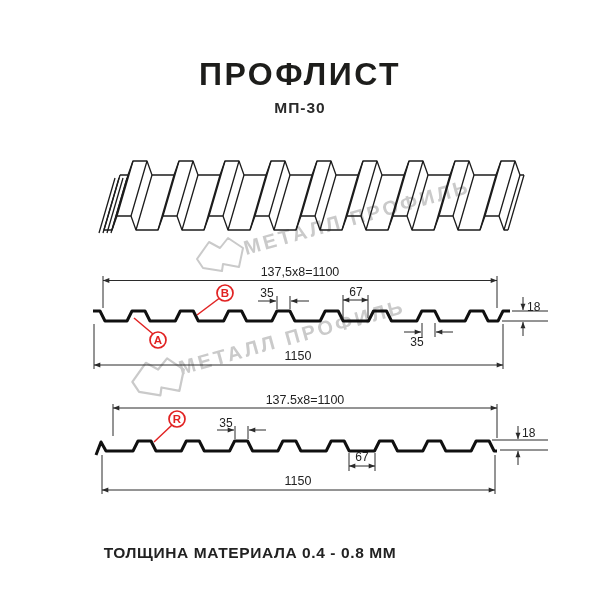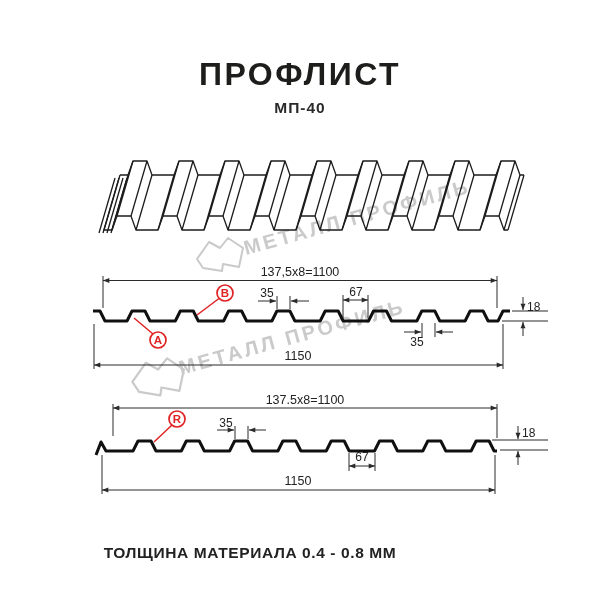--- a/index.html
+++ b/index.html
@@ -23,21 +23,21 @@
   .wmtxt{font-family:"Liberation Sans",sans-serif;font-size:20px;font-weight:700;
          letter-spacing:3px;fill:#cacaca;}
 </style>
 </head>
 <body>
 
 <div class="page">
 
   <div class="hdr">
     <div class="title">ПРОФЛИСТ</div>
-    <div class="subtitle">МП-40</div>
+    <div class="subtitle">МП-30</div>
   </div>
 
   <svg class="draw" width="600" height="600" viewBox="0 0 600 600">
     <defs>
       <marker id="arw" viewBox="0 0 10 10" refX="9" refY="5" markerWidth="9" markerHeight="7" orient="auto-start-reverse">
           <path d="M0,1.5 L9,5 L0,8.5 z" fill="#2b2b2b"></path>
         </marker>
       <path id="mp-logo" d="M3,24 L15,7 L26,13 L34,3 L49,13 L45,32 L29,29 L28,36 L9,33 Z"></path>
     </defs>
 

